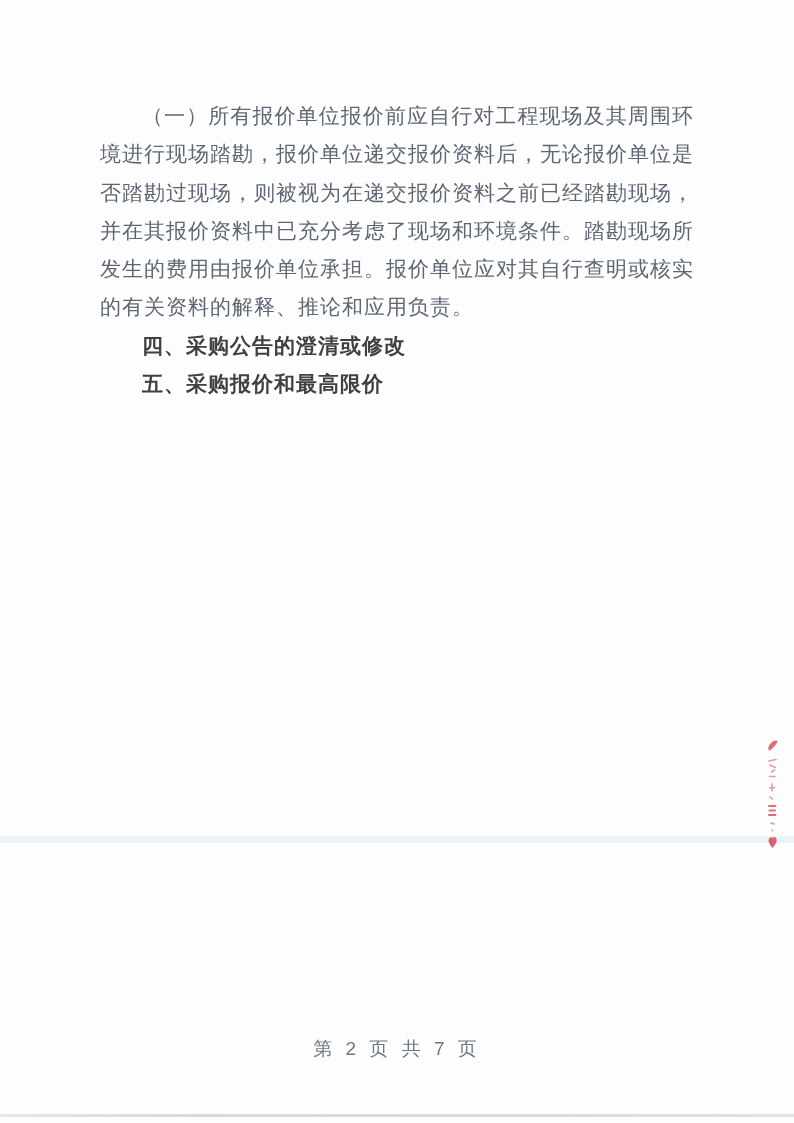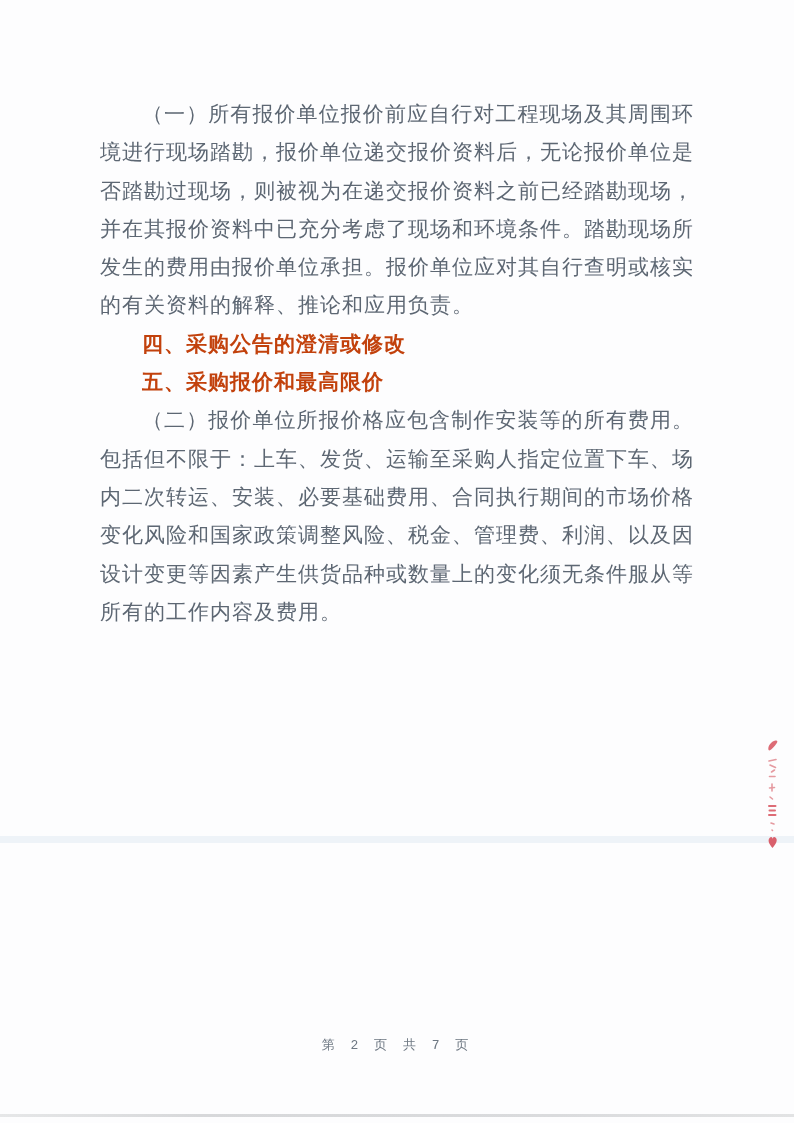--- a/index.html
+++ b/index.html
@@ -6,54 +6,54 @@
     margin: 0;
     padding: 0;
     background: #ffffff;
   }
   .page {
     position: relative;
     width: 794px;
     height: 1123px;
     background: #fdfdfe;
     overflow: hidden;
-    font-family: Liberation Mono, monospace;
+    font-family: Liberation Sans, sans-serif;
   }
   .content {
     position: absolute;
     left: 100px;
     top: 97px;
     width: 594px;
     color: #5d6773;
     font-size: 21px;
     line-height: 38.3px;
     letter-spacing: 1px;
     text-align: justify;
   }
   .para {
     margin: 0;
     text-indent: 2em;
   }
   .heading-para {
     margin: 0;
     text-indent: 2em;
     font-weight: bold;
-    color: #c2410c;
+    color: #404040;
   }
   .bold-inline {
     font-weight: bold;
     color: #4f5965;
   }
   .footer {
     position: absolute;
     left: 0;
     top: 1036px;
     width: 100%;
     text-align: center;
-    font-size: 13px;
+    font-size: 19px;
     letter-spacing: 4px;
     color: #6e7883;
   }
   .scan-band {
     position: absolute;
     left: 0;
     top: 836px;
     width: 100%;
     height: 7px;
     background: rgba(214, 226, 238, 0.38);
@@ -83,21 +83,20 @@
   <div class="content">
     <p class="para">（一）所有报价单位报价前应自行对工程现场及其周围环境进行现场踏勘，报价单位递交报价资料后，无论报价单位是否踏勘过现场，则被视为在递交报价资料之前已经踏勘现场，并在其报价资料中已充分考虑了现场和环境条件。踏勘现场所发生的费用由报价单位承担。报价单位应对其自行查明或核实的有关资料的解释、推论和应用负责。</p>
 
 
     <p class="heading-para">四、采购公告的澄清或修改</p>
 
 
     <p class="heading-para">五、采购报价和最高限价</p>
 
 
-    <p class="para">（二）报价单位所报价格应包含制作安装等的所有费用。包括但不限于：上车、发货、运输至采购人指定位置下车、场内二次转运、安装、必要基础费用、合同执行期间的市场价格变化风险和国家政策调整风险、税金、管理费、利润、以及因设计变更等因素产生供货品种或数量上的变化须无条件服从等所有的工作内容及费用。</p>
   </div>
 
   <div class="scan-band"></div>
 
   <div class="red-mark">
     <svg width="15" height="112" viewBox="0 0 15 112" xmlns="http://www.w3.org/2000/svg">
 
       <path d="M3.5,11 C2.5,7 6,2.5 10.5,1.5 C12.5,1.2 13,2.5 11.5,4.5 C9.5,7.5 6.5,10.5 4.5,11.5 Z" fill="#dd6c76"></path>
 
       <g stroke="#e59aa0" stroke-width="1.6" fill="none" stroke-linecap="round">

